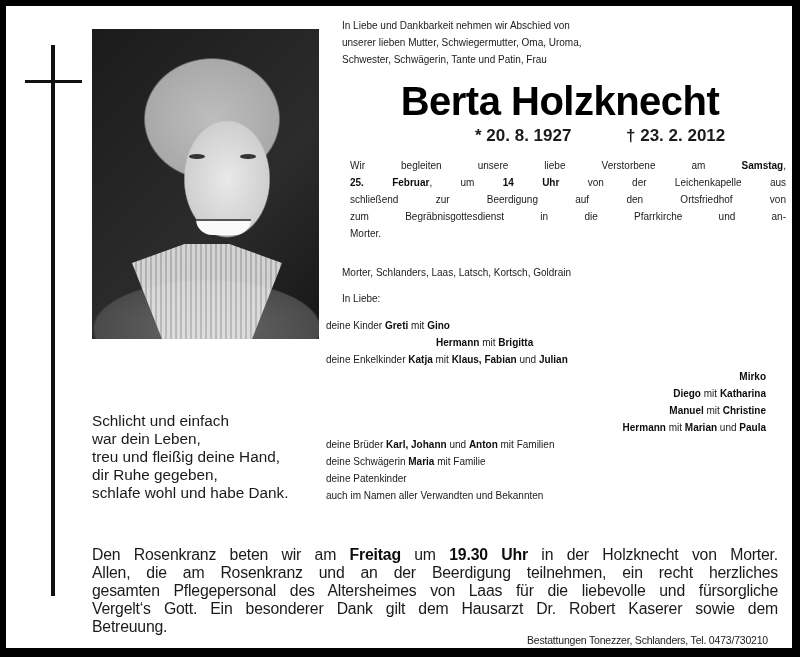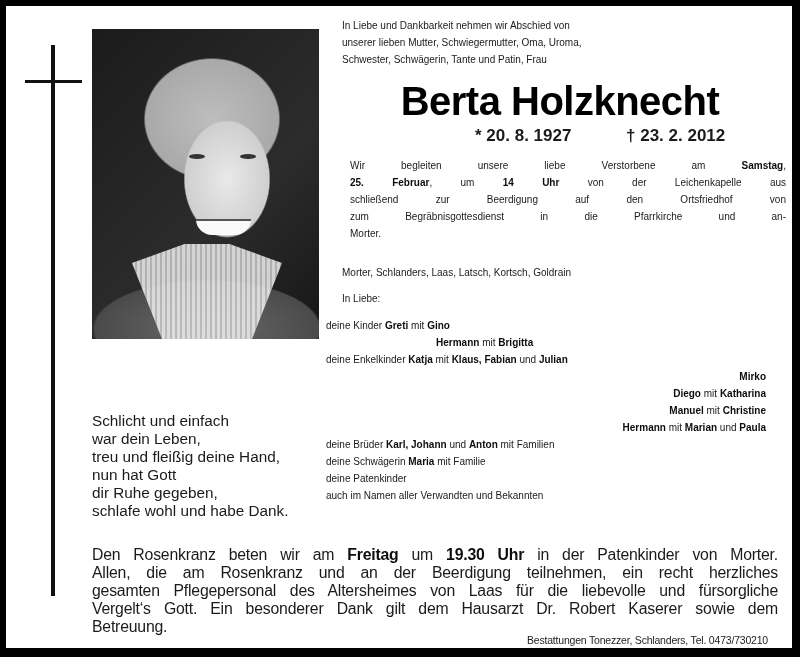--- a/index.html
+++ b/index.html
@@ -115,27 +115,26 @@
     <span class="row"><span>deine Brüder </span><b>Karl, Johann</b><span> und </span><b>Anton</b><span> mit Familien</span></span>
     <span class="row"><span>deine Schwägerin </span><b>Maria</b><span> mit Familie</span></span>
     <span class="row">deine Patenkinder</span>
     <span class="row">auch im Namen aller Verwandten und Bekannten</span>
   </div>
 
   <div class="text-block poem">
     <div>Schlicht und einfach</div>
     <div>war dein Leben,</div>
     <div>treu und fleißig deine Hand,</div>
-    <div>nun hat Gott</div>
     <div>dir Ruhe gegeben,</div>
     <div>schlafe wohl und habe Dank.</div>
   </div>
 
   <div class="text-block closing">
-    <span class="line"><span>Den Rosenkranz beten wir am </span><b>Freitag</b><span> um </span><b>19.30 Uhr</b><span> in der Patenkinder von Morter.</span></span>
+    <span class="line"><span>Den Rosenkranz beten wir am </span><b>Freitag</b><span> um </span><b>19.30 Uhr</b><span> in der Holzknecht von Morter.</span></span>
     <span class="line">Allen, die am Rosenkranz und an der Beerdigung teilnehmen, ein recht herzliches</span>
     <span class="line">gesamten Pflegepersonal des Altersheimes von Laas für die liebevolle und fürsorgliche</span>
     <span class="line">Vergelt‘s Gott. Ein besonderer Dank gilt dem Hausarzt Dr. Robert Kaserer sowie dem</span>
     <span class="line last">Betreuung.</span>
   </div>
 
   <div class="footer">Bestattungen Tonezzer, Schlanders, Tel. 0473/730210</div>
 </div>
 
 </body></html>

